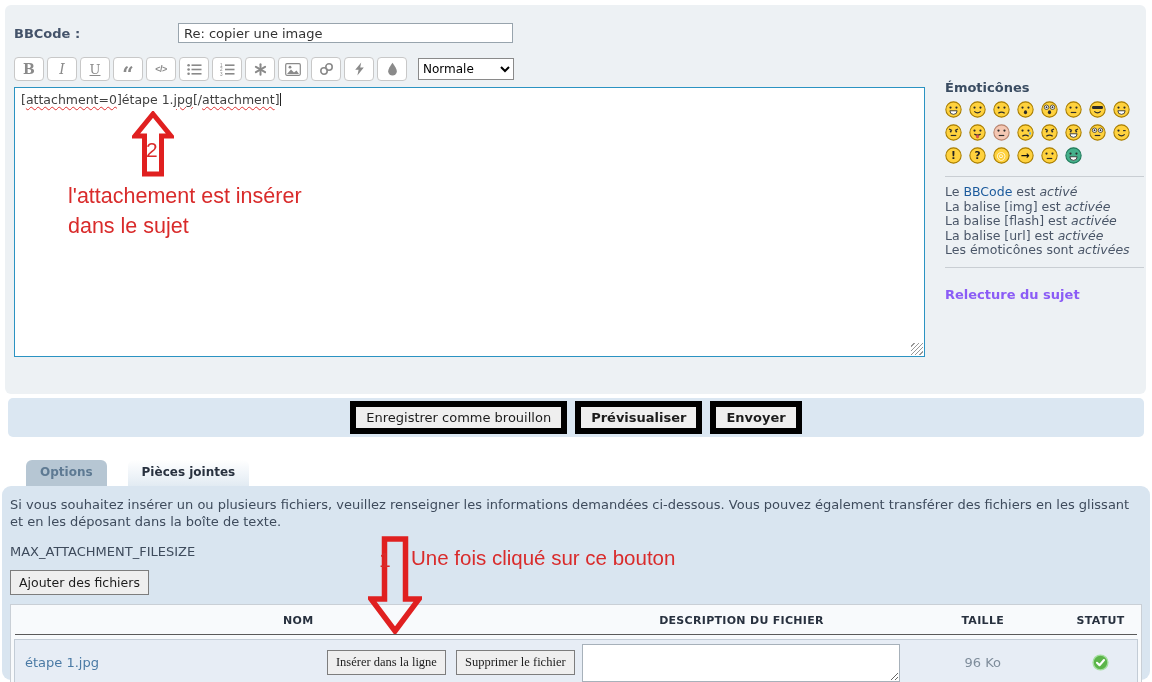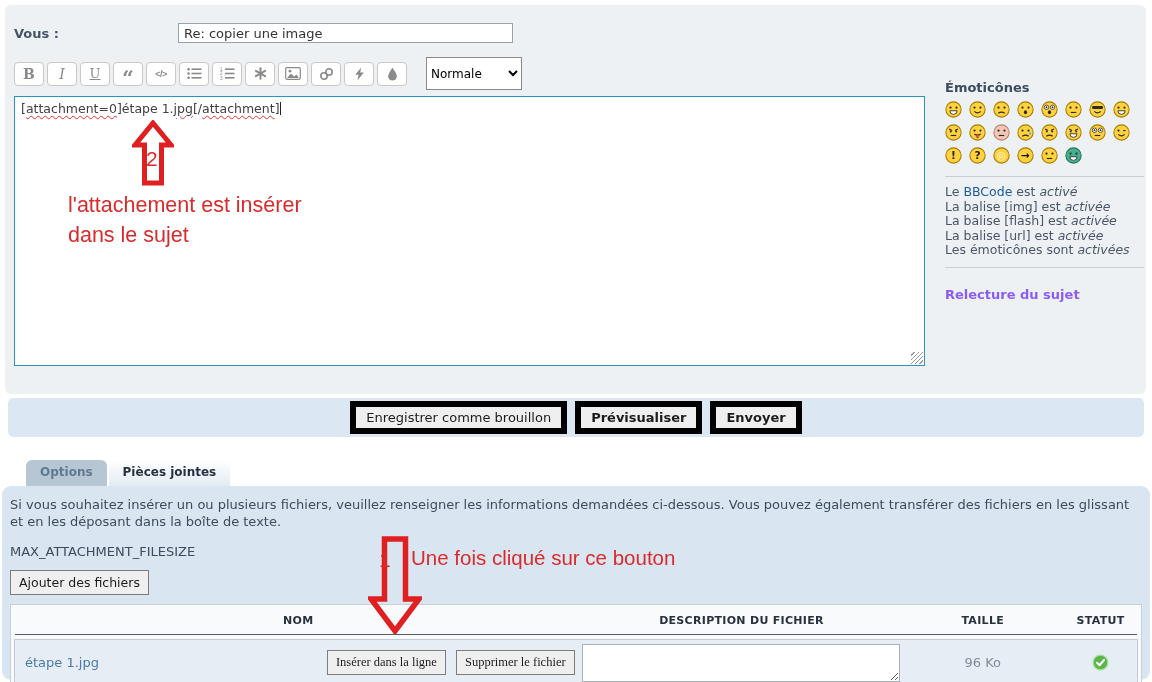--- a/index.html
+++ b/index.html
@@ -22,21 +22,21 @@
   .ed-left{width:911px;}
   .toolbar{display:flex;align-items:center;margin-bottom:6px;}
   .tb-btn{width:30px;height:24px;border:1px solid #c8c8c8;border-radius:4px;background:#fff;
     margin-right:3px;display:flex;align-items:center;justify-content:center;
     color:#8a8a8a;padding:0;cursor:pointer;}
   .g-bold{font-family:"DejaVu Serif",serif;font-weight:bold;font-size:14px;}
   .g-italic{font-family:"DejaVu Serif",serif;font-style:italic;font-size:14px;}
   .g-underline{font-family:"DejaVu Serif",serif;font-size:13px;text-decoration:underline;}
   .g-quote{font-family:"DejaVu Serif",serif;font-weight:bold;font-size:20px;height:11px;line-height:20px;overflow:hidden;}
   .g-code{font-size:9px;font-weight:bold;letter-spacing:-0.5px;}
-  select.format{margin-left:16px;width:96px;height:33px;font-size:12px;
+  select.format{margin-left:8px;width:96px;height:22px;font-size:12px;
     border:1px solid #8a8a8a;background:#fff;font-family:inherit;}
   .msg-box{position:relative;width:911px;height:270px;border:1px solid #2b93c2;background:#fff;
     padding:4px 6px;font-size:12.5px;color:#404040;}
   .wavy{text-decoration:underline;text-decoration-style:wavy;text-decoration-color:#e03131;
     text-decoration-thickness:1px;text-underline-offset:2px;}
   .caret{display:inline-block;width:1px;height:13px;background:#222;vertical-align:-2px;}
   .resize-h{position:absolute;right:1px;bottom:1px;width:12px;height:12px;
     background:repeating-linear-gradient(135deg,transparent 0 2px,#999 2px 3px);cursor:nwse-resize;}
   
   .ed-right{margin-left:20px;width:199px;padding-top:23px;}
@@ -49,21 +49,21 @@
   .bb-status{font-style:italic;}
   .review{font-weight:bold;font-size:13px;color:#8b5cf6;margin-top:11px;display:inline-block;
     text-decoration:none;cursor:pointer;}
   
   .band{position:absolute;left:8px;top:398px;width:1136px;height:39px;background:#dbe7f2;
     border-radius:5px;display:flex;align-items:center;justify-content:center;gap:8px;}
   .btn{font-size:13px;padding:3px 10px;background:#efefef;border:6px solid #000000;
     color:#1c1c1c;font-family:inherit;cursor:pointer;}
   .btn.bold{font-weight:bold;}
   
-  .tabs{position:absolute;left:10px;top:460px;display:flex;gap:2px;padding-left:16px;}
+  .tabs{position:absolute;left:10px;top:460px;display:flex;gap:21px;padding-left:16px;}
   .tab{height:26px;padding:5px 14px 0;border-radius:6px 6px 0 0;font-size:12px;font-weight:bold;cursor:pointer;}
   .tab.inactive{background:#b6c6d3;color:#5e7a93;}
   .tab.active{background:linear-gradient(#ffffff,#e2ebf3);color:#28313f;}
   .panel-attach{position:absolute;left:2px;top:486px;width:1148px;height:194px;
     background:#d9e5f0;border-radius:9px;padding:10px 8px;}
   .intro{font-size:13px;line-height:17px;max-width:1132px;margin:0;color:#3e4b5c;}
   .maxsize{font-size:13px;margin-top:14px;color:#3e4b5c;}
   .addbtn-row{margin-top:11px;}
   .btn-sm{font-size:12.5px;padding:4px 8px;background:#efefef;border:1px solid #7d7d7d;
     color:#1c1c1c;font-family:inherit;cursor:pointer;}
@@ -88,21 +88,21 @@
   #anno1-arrow{left:366px;top:50px;}
   #anno1-num{left:377px;top:62px;font-size:21px;}
   #anno1-text{left:409px;top:60px;font-size:20.5px;white-space:nowrap;}
 </style>
 </head>
 <body>
 
 <div class="panel-main">
 
   <div class="subject-row">
-    <span class="subject-label">Vous :</span>
+    <span class="subject-label">BBCode :</span>
     <input class="subject" type="text" value="Re: copier une image" style="">
   </div>
 
   <div class="editor">
     <div class="ed-left">
       <div class="toolbar">
         <span id="tb-buttons" style="display:flex;">
             <button class="tb-btn">
               <span class="g-bold">B</span>
             </button>

